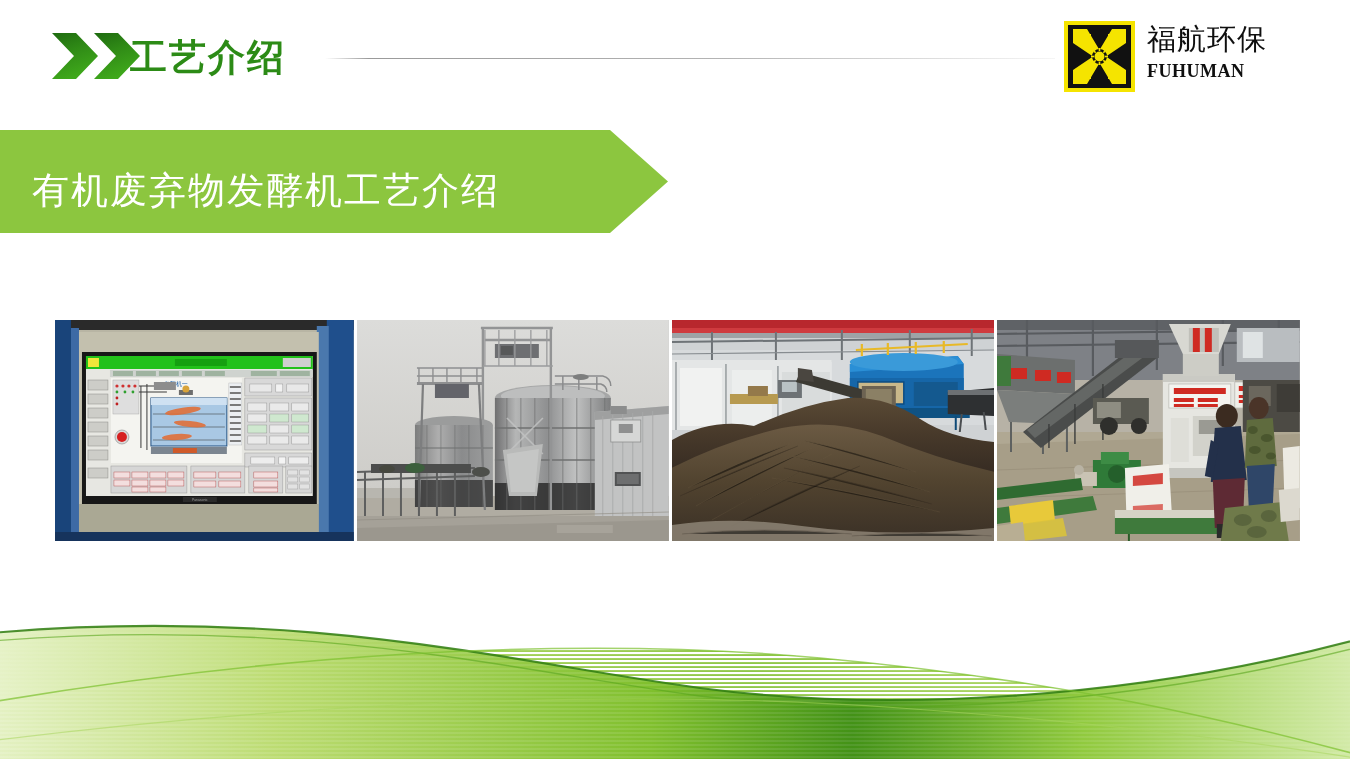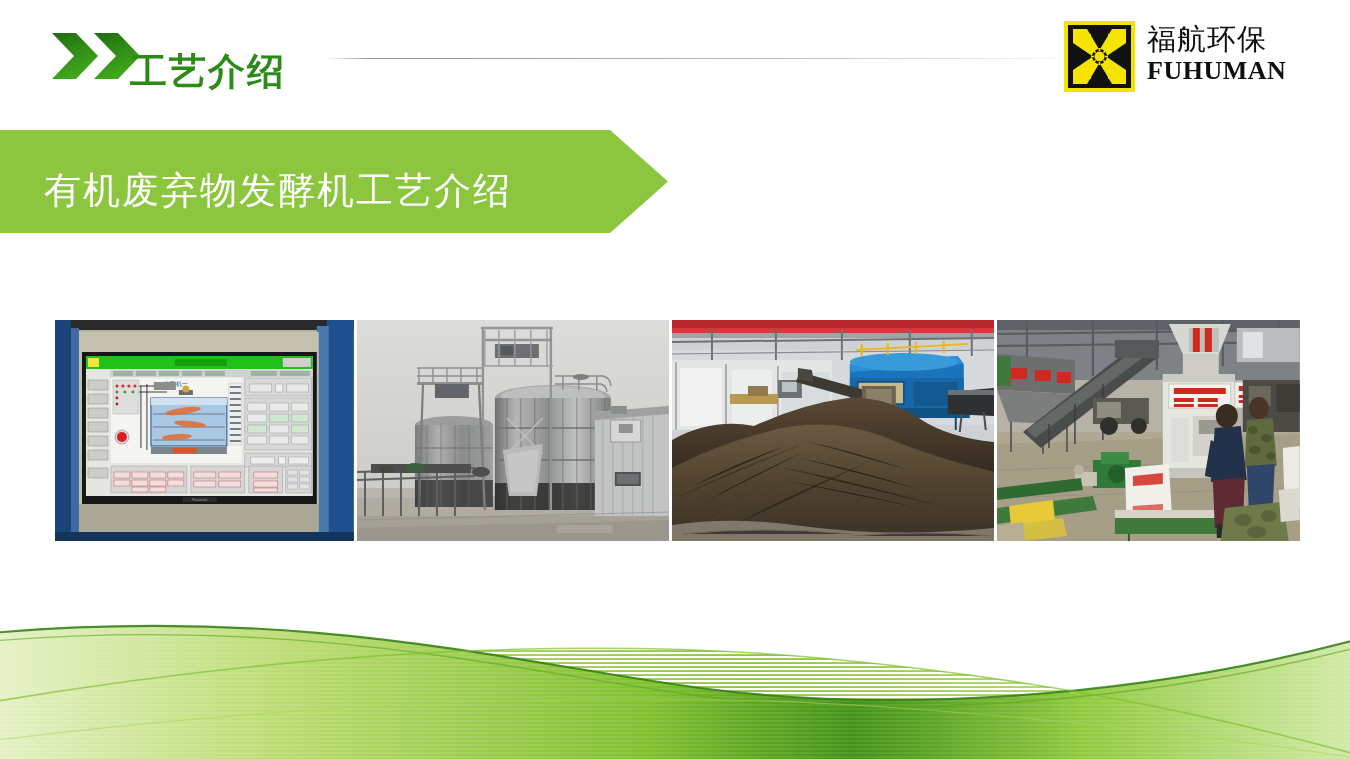--- a/index.html
+++ b/index.html
@@ -28,21 +28,20 @@
   }
   .section-title {
     position: absolute;
     left: 130px; top: 36px;
     font-size: 37px;
     font-weight: bold;
     color: #2c8b16;
     letter-spacing: 2px;
     line-height: 44px;
     white-space: nowrap;
-    margin-top: 14px;
   }
   .header-rule {
     position: absolute;
     left: 325px; top: 58px;
     width: 730px; height: 1px;
     background: linear-gradient(to right, rgba(150,150,150,0) 0%, #9a9a9a 6%, #b4b4b4 55%, rgba(190,190,190,0.15) 100%);
   }
 
   
   .logo {
@@ -62,21 +61,21 @@
   }
   .logo-cn {
     font-size: 29px;
     font-weight: normal;
     color: #0f0f0f;
     letter-spacing: 1px;
     line-height: 34px;
     white-space: nowrap;
   }
   .logo-en {
-    font-size: 26px;
+    font-size: 18px;
     font-weight: bold;
     color: #0f0f0f;
     letter-spacing: 0.5px;
     line-height: 30px;
     font-family: "Liberation Serif", "DejaVu Serif", serif;
     white-space: nowrap;
   }
 
   
   .banner {
@@ -92,21 +91,20 @@
   .banner-title {
     position: absolute;
     left: 32px; top: 0;
     height: 121px;
     display: flex;
     align-items: center;
     font-size: 37px;
     color: #ffffff;
     letter-spacing: 2px;
     white-space: nowrap;
-    margin-left: 12px;
   }
 
   
   .photos {
     position: absolute;
     left: 55px; top: 320px;
     width: 1245px; height: 221px;
     display: flex;
     gap: 3px;
   }

